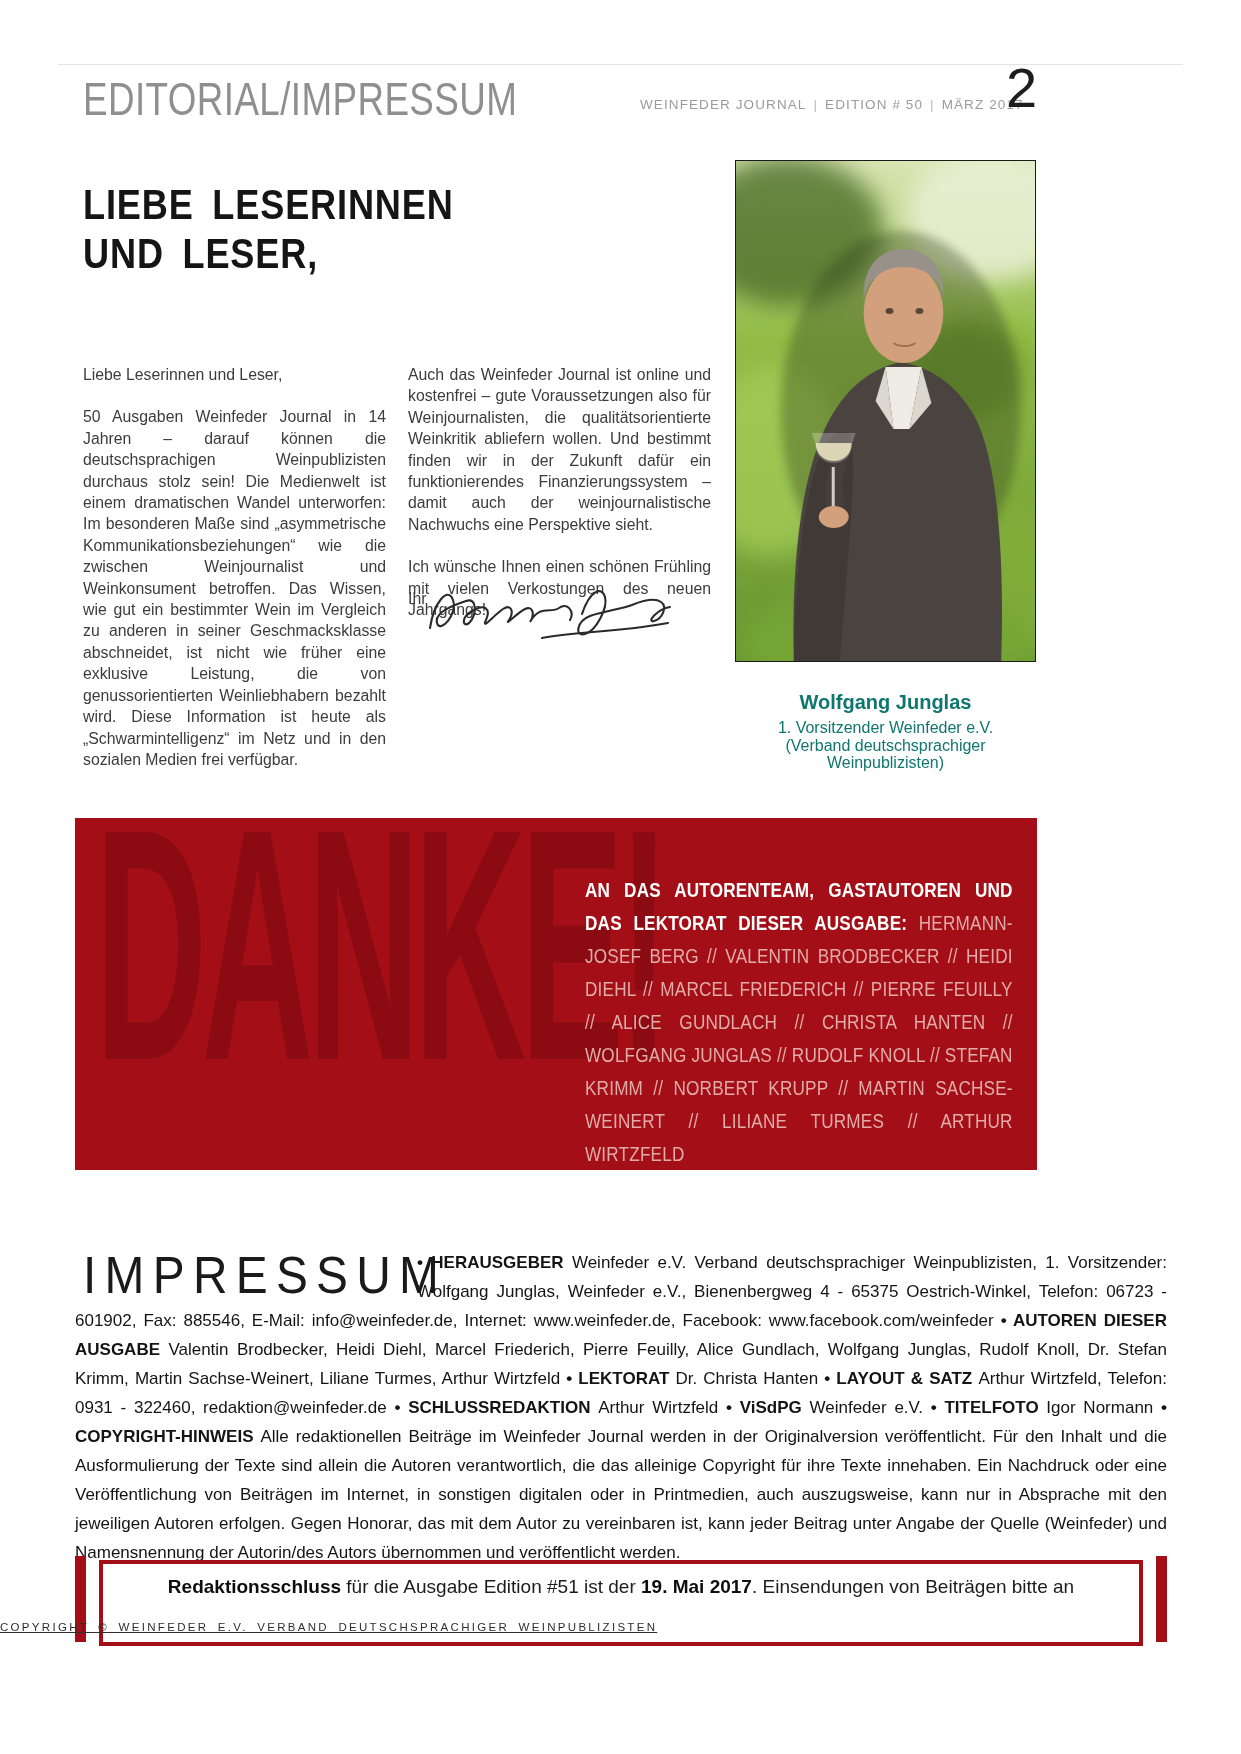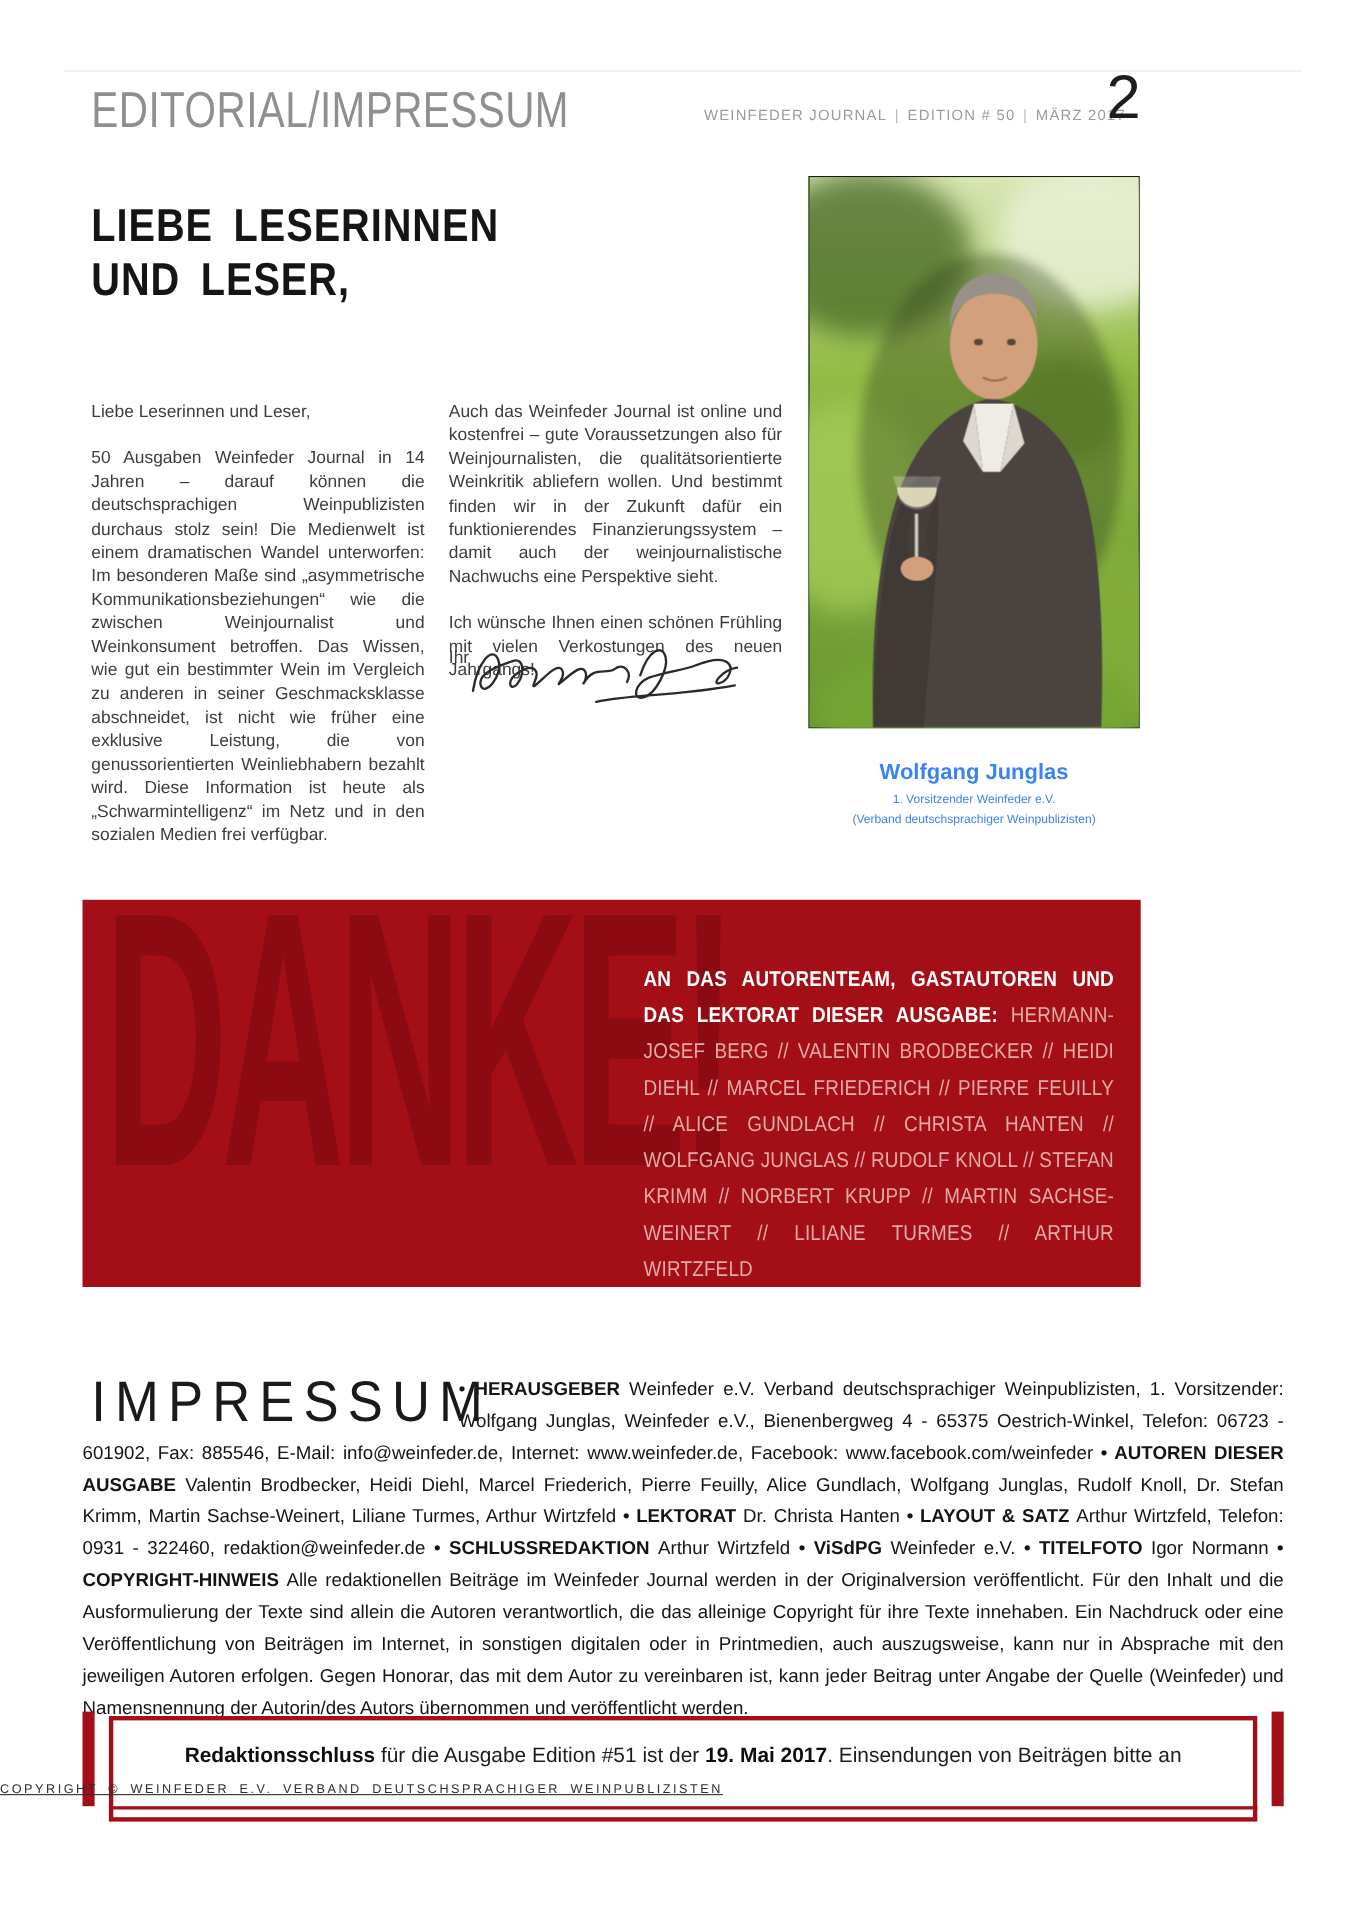--- a/index.html
+++ b/index.html
@@ -24,23 +24,23 @@
   .col p{margin:0 0 21px 0;}
   .col1{left:83px;top:322px;}
   .col2{left:408px;top:322px;}
   .closing-ihr{left:408px;top:590px;font-size:15.8px;color:#3c3c3c;}
   .signature{left:424px;top:576px;width:250px;height:74px;}
 
   
   .portrait{left:735px;top:160px;width:301px;height:502px;border:1px solid #1a1a1a;
         box-sizing:border-box;background:#7fae3a;}
   .portrait svg{display:block;width:100%;height:100%;}
-  .caption{left:735px;top:691px;width:301px;text-align:center;color:#3b82f6;}
+  .caption{left:735px;top:691px;width:301px;text-align:center;color:#0f766e;}
   .caption .cap-name{font-size:20px;font-weight:700;margin-bottom:5px;}
-  .caption .cap-role,.caption .cap-org{font-size:11px;line-height:17.5px;}
+  .caption .cap-role,.caption .cap-org{font-size:16px;line-height:17.5px;}
 
   
   .danke-box{left:75px;top:818px;width:962px;height:352px;background:#a40e17;overflow:hidden;}
   .danke-watermark{position:absolute;left:20px;top:-38px;font-size:330px;line-height:330px;
         font-weight:700;color:#8c0b12;letter-spacing:-12px;transform:scaleX(0.47);
         transform-origin:0 0;white-space:nowrap;}
   .thanks{position:absolute;left:510px;top:56px;width:486px;transform:scaleX(0.88);
         transform-origin:0 0;font-size:19.5px;line-height:33px;text-align:justify;
         color:#e2aba7;letter-spacing:0.2px;}
   .thanks .b{color:#ffffff;font-weight:700;}
@@ -53,21 +53,21 @@
   .imp-heading span{position:absolute;left:8px;top:-4px;font-size:52px;line-height:62px;
         font-weight:400;letter-spacing:9px;color:#1a1a1a;transform:scaleX(0.92);
         transform-origin:0 0;white-space:nowrap;}
 
   
   .notice{left:75px;top:1556px;width:1092px;height:92px;}
   .notice-cap{position:absolute;top:0;width:11px;height:86px;background:#a40e17;}
   .notice-cap.left{left:0;} .notice-cap.right{right:0;}
   .notice-frame{position:absolute;left:24px;right:24px;top:4px;height:70px;
         border:4px solid #a40e17;background:#fff;text-align:center;
-        font-size:19px;line-height:30px;color:#1c1c1c;padding-top:18px;box-sizing:content-box;}
+        font-size:19px;line-height:30px;color:#1c1c1c;padding-top:8px;box-sizing:content-box;}
   .notice-frame .b{font-weight:700;color:#0e0e0e;}
   .notice-underline{position:absolute;left:24px;right:24px;top:86px;height:3px;background:#a40e17;}
 
   
   .footer{left:0;top:1621px;width:100%;text-align:left;font-size:11.5px;
         letter-spacing:2.3px;word-spacing:4px;color:#2e2e2e;text-decoration:underline;}
 </style>
 </head>
 <body>
 

